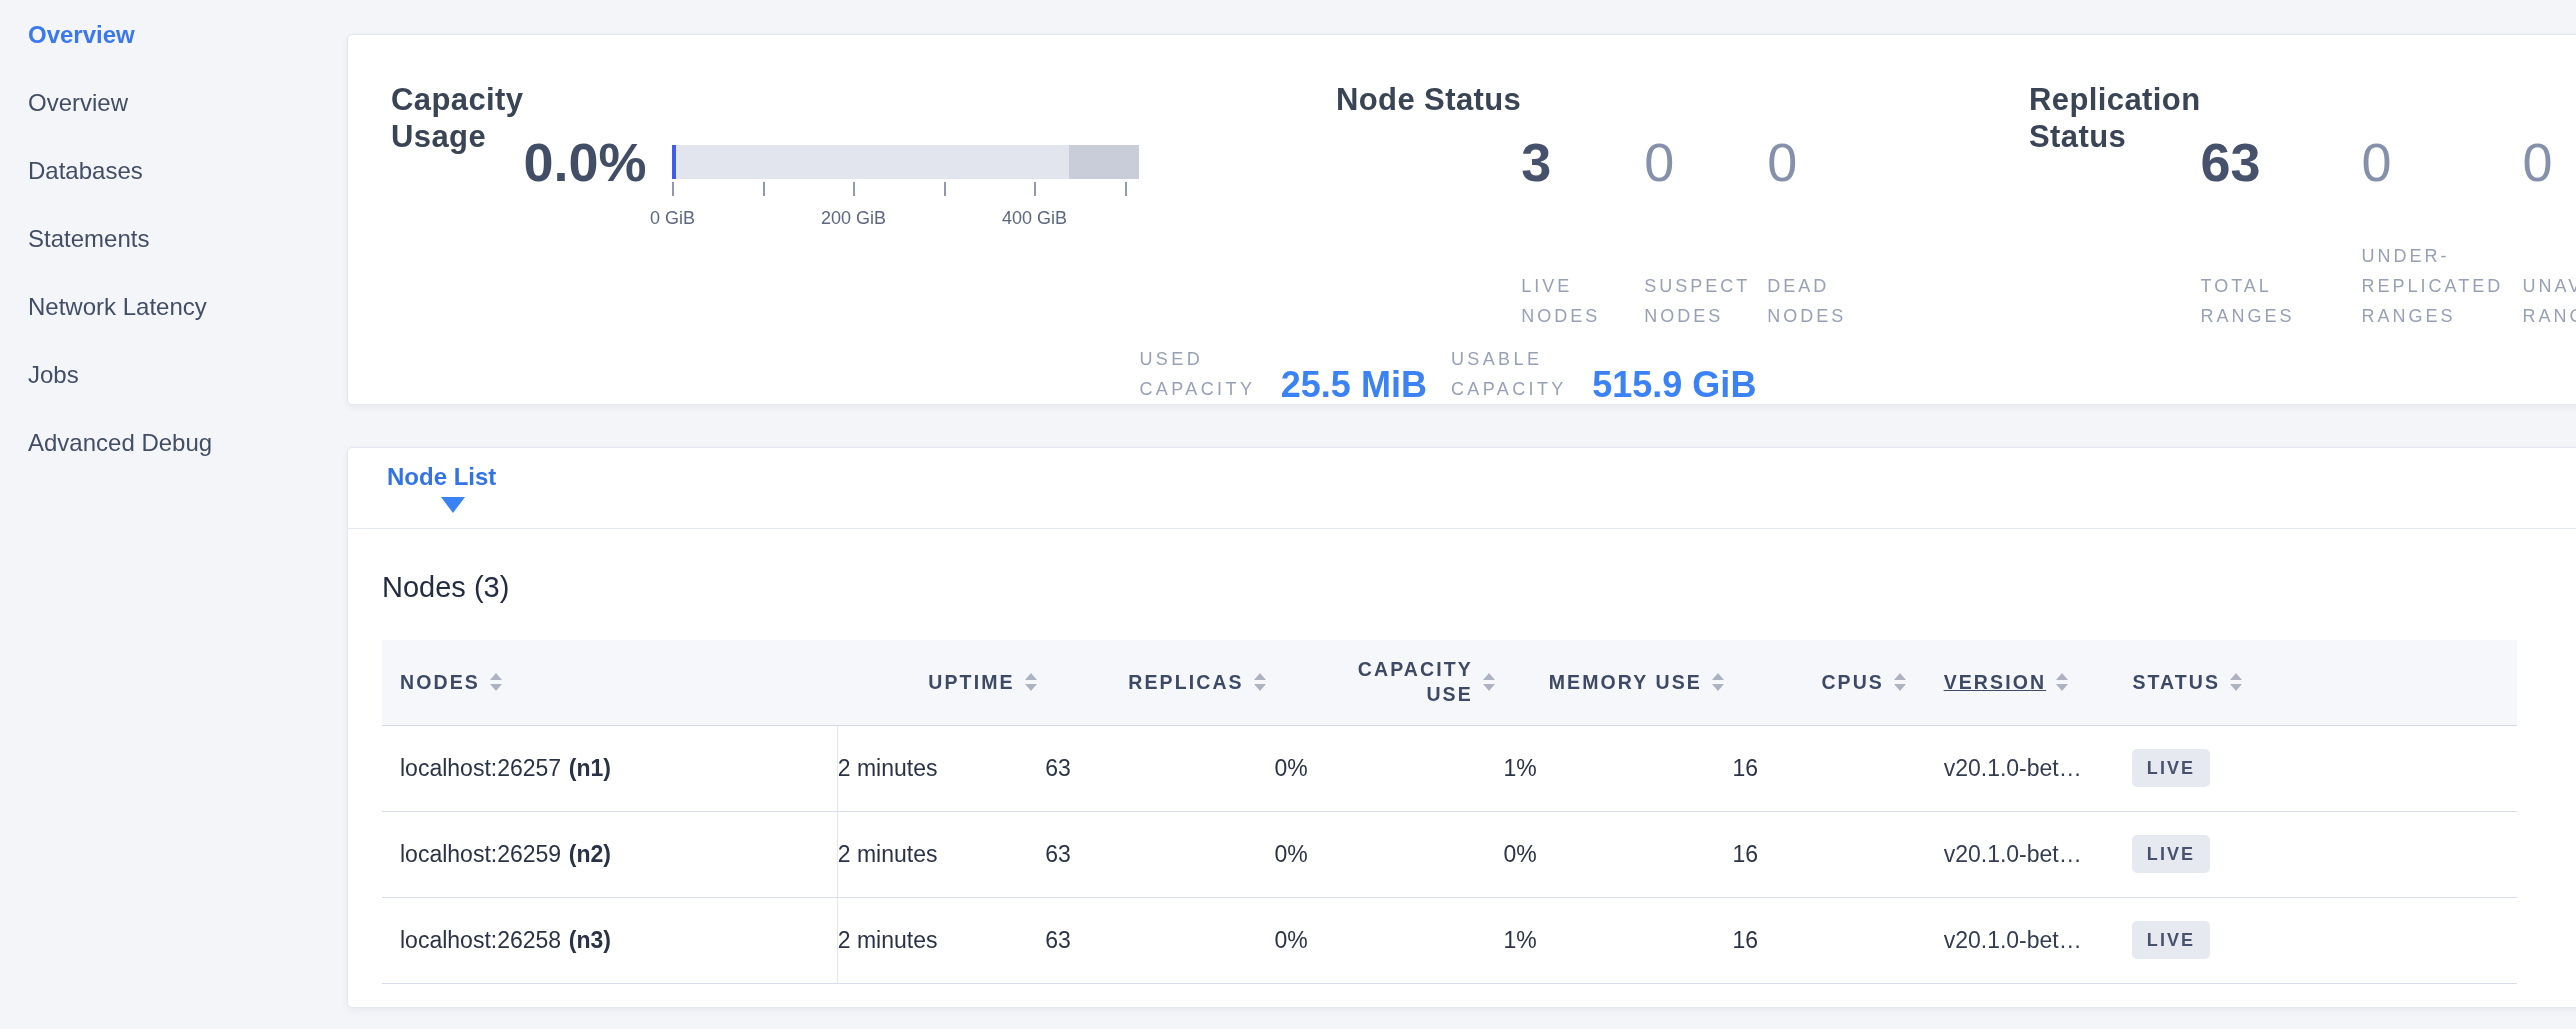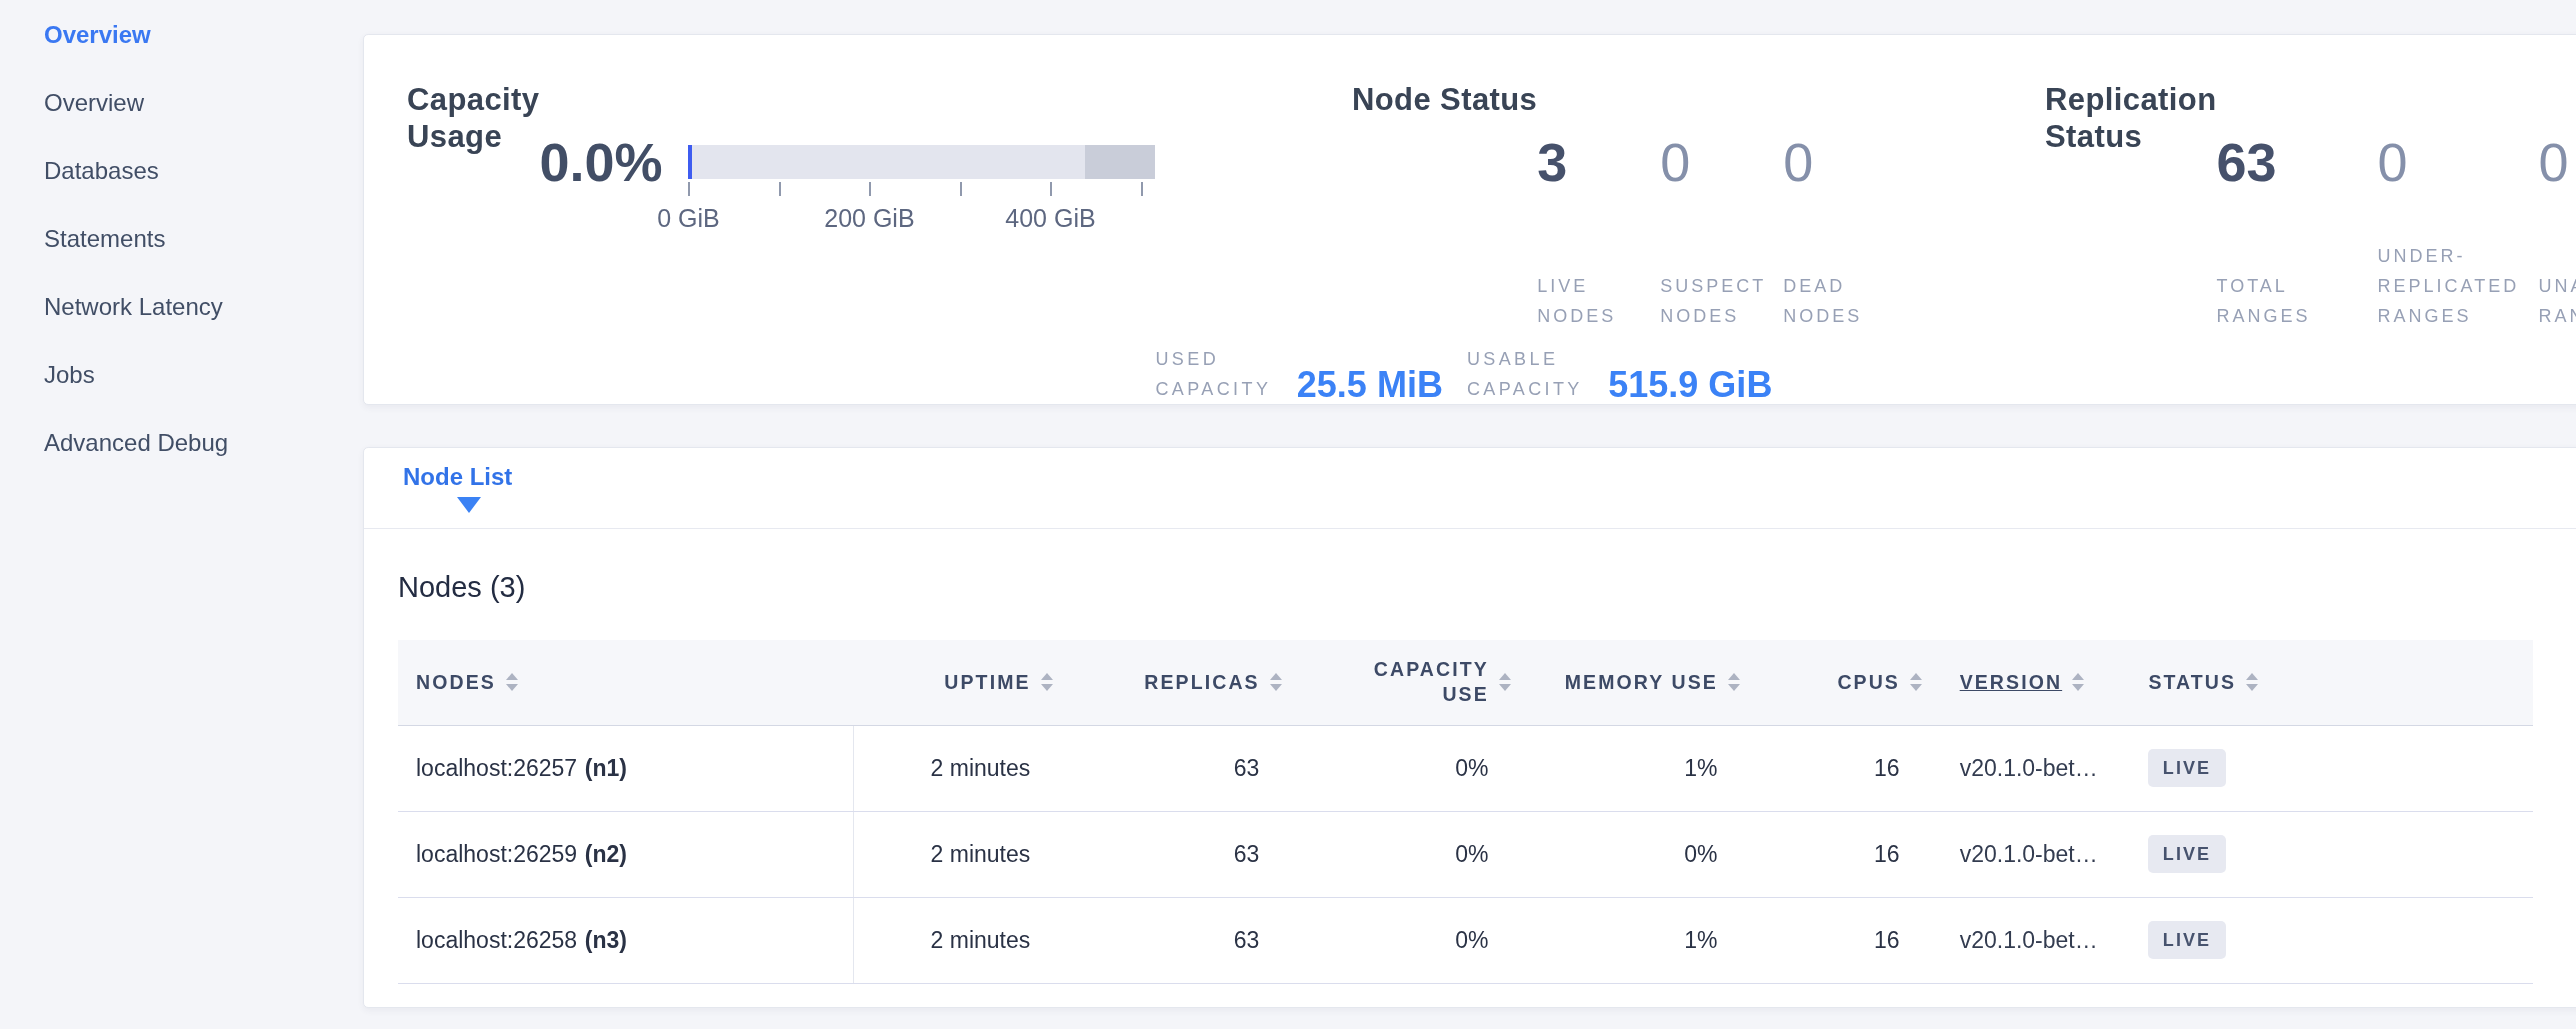--- a/index.html
+++ b/index.html
@@ -4,21 +4,21 @@
 <style>
   * { box-sizing: border-box; }
   html, body { margin: 0; padding: 0; }
   body {
     width: 2576px; height: 1030px;
     background: #f4f5f9;
     font-family: "Liberation Sans", sans-serif;
     color: #2a3245;
     overflow: hidden;
   }
-  .app { display: flex; width: 2576px; padding-left: 16px; }
+  .app { display: flex; width: 2576px; }
 
   
   .sidebar { width: 347px; flex: none; padding-top: 18px; }
   .nav-item {
     margin: 0 0 34px 28px;
     font-size: 24px; line-height: 34px;
     color: #414e66; cursor: pointer;
   }
   .nav-item.active { color: #3a78f2; font-weight: 700; }
 
@@ -44,21 +44,21 @@
 
   .cap-row { display: flex; align-items: center; margin-top: 47px; height: 68px; }
   .cap-percent { width: 149px; font-size: 54px; font-weight: 600; color: #424e66; }
   .bar-wrap { position: relative; width: 467px; height: 34px; }
   .bar { position: absolute; left: 0; top: 0; right: 0; bottom: 0; background: #e3e5ee; }
   .bar-used { position: absolute; left: 0; top: 0; bottom: 0; width: 3.4px; background: #3e5cf0; }
   .bar-reserved { position: absolute; right: 0; top: 0; bottom: 0; width: 15.1%; background: #c9cdd9; }
   .tick { position: absolute; top: 37px; width: 1.7px; height: 13.6px; background: #9099ad; }
   .tick-label {
     position: absolute; top: 61px; transform: translateX(-50%);
-    font-size: 25px; line-height: 25.5px; color: #5d6780; white-space: nowrap;
+    font-size: 18px; line-height: 25.5px; color: #5d6780; white-space: nowrap;
   }
 
   .stats-row { display: flex; align-items: flex-end; margin-top: 70px; }
   .stat { display: flex; align-items: flex-end; }
   .stat + .stat { margin-left: 24px; }
   .stat-label {
     font-size: 18px; line-height: 30px; letter-spacing: 3.4px;
     color: #97a0b5; margin-right: 25.5px;
   }
   .stat-label span { display: block; }
@@ -110,21 +110,21 @@
   .sort { display: inline-flex; flex-direction: column; gap: 4.2px; margin-left: 10.2px; flex: none; }
   .sort i { display: block; width: 0; height: 0; border-left: 6px solid transparent; border-right: 6px solid transparent; }
   .sort .up { border-bottom: 7.6px solid #adb3c2; }
   .sort .down { border-top: 7.6px solid #adb3c2; }
 
   tbody td {
     height: 86px; border-bottom: 1.7px solid #dadded;
     font-size: 23px; color: #2a3245; padding: 0; background: #fff; margin-top: 6px;
   }
   tbody tr { cursor: pointer; }
-  td.right { text-align: right; padding-right: 31px; }
+  td.right { text-align: left; padding-right: 31px; }
   td.c-node { padding-left: 18px; border-right: 1.7px solid #e4e7ef; }
   td.c-version { padding-left: 29px; color: #333c50; }
   td.c-status { padding-left: 18.7px; }
   .node-id { font-weight: 700; margin-left: 7.6px; }
   .badge {
     display: inline-block; background: #e7e9f1; border-radius: 5.1px;
     padding: 8.5px 14.4px; font-size: 18px; font-weight: 700;
     letter-spacing: 2.1px; color: #47536e;
   }
 </style>

